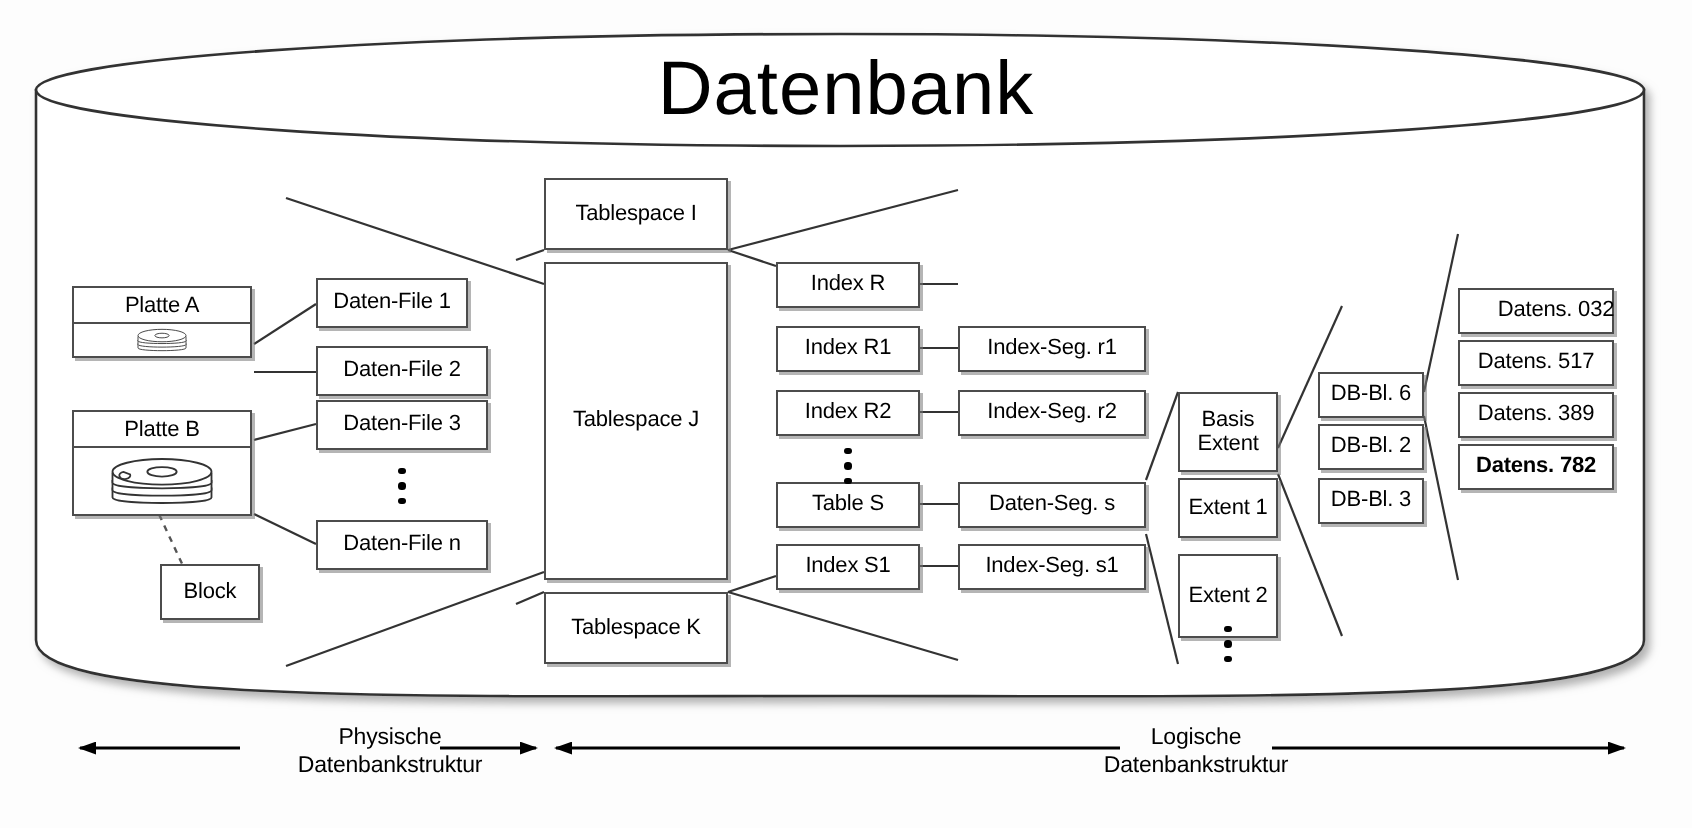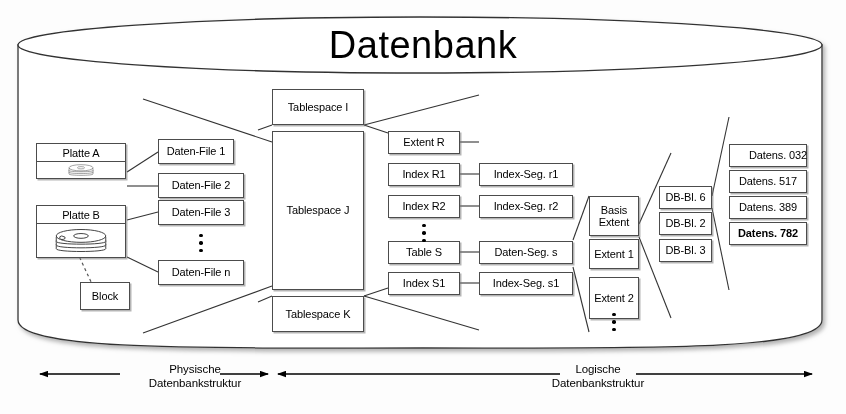--- a/index.html
+++ b/index.html
@@ -266,21 +266,21 @@
     <span>Tablespace I</span>
   </div>
   <div class="node" style="left:272px; top:131px; width:92px; height:159px;">
     <span>Tablespace J</span>
   </div>
   <div class="node" style="left:272px; top:296px; width:92px; height:36px;">
     <span>Tablespace K</span>
   </div>
 
   <div class="node" style="left:388px; top:131px; width:72px; height:23px;">
-    <span>Extent R</span>
+    <span>Index R</span>
   </div>
   <div class="node" style="left:388px; top:163px; width:72px; height:23px;">
     <span>Index R1</span>
   </div>
   <div class="node" style="left:388px; top:195px; width:72px; height:23px;">
     <span>Index R2</span>
   </div>
   <div class="vdots" style="left:415px; top:219px; width:18px; height:28px;">
     <i></i>
       <i></i>

